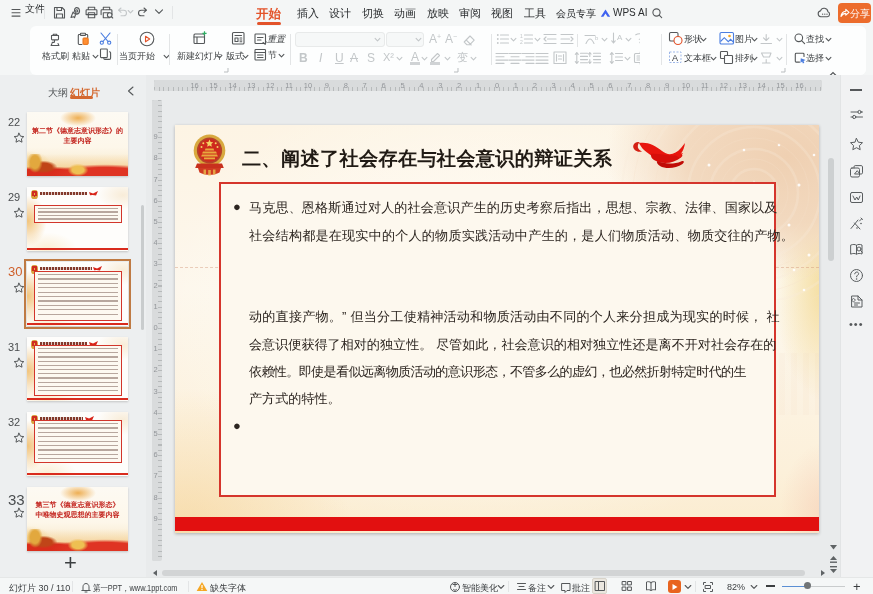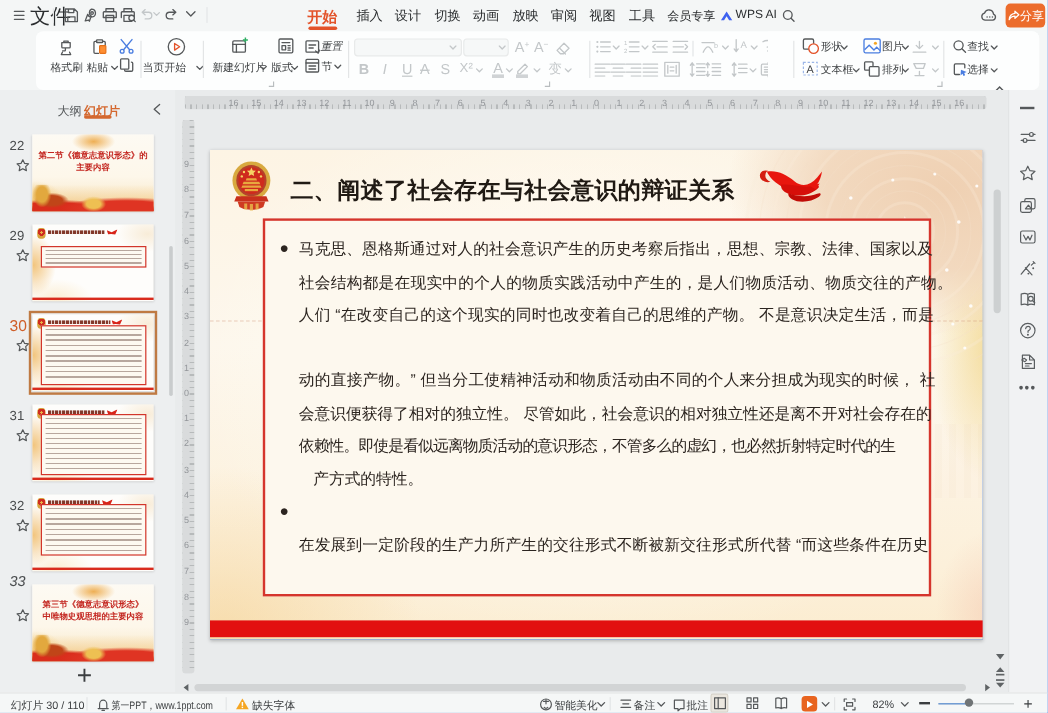--- a/index.html
+++ b/index.html
@@ -37,21 +37,21 @@
  radial-gradient(ellipse 80px 8px at 50px 23px, #cf2416 0 70%, rgba(207,36,22,0) 95%),
  linear-gradient(180deg, rgba(247,220,170,0) 0%, rgba(243,196,120,.45) 55%, #ecbf74 100%);}
 </style>
 </head>
 <body>
 
 <div class="abs" id="titlebar" style="left:0;top:0;width:873px;height:75px;background:#f4f6f6;">
   <svg class="abs" style="left:10px;top:7px" width="12" height="12">
       <path class="ic" d="M2 2.5h8M2 5.8h8M2 9.1h8"></path>
     </svg>
-  <div class="abs" style="left:25px;top:2px;font-size:17px;color:#2a2d2f;">文件</div>
+  <div class="abs" style="left:25px;top:2px;font-size:10px;color:#2a2d2f;">文件</div>
   <div class="sep" style="left:44px;top:7px;height:12px;"></div>
   <svg class="abs" style="left:52px;top:5px" width="15" height="15">
       <path class="ic" d="M2.5 2.5h7.5l2.5 2.5v8H2.5zM5 2.5v3h4.5v-3M4.5 13V9h6v4"></path>
     </svg>
   <svg class="abs" style="left:68px;top:5px" width="15" height="15">
       <path class="ic" d="M8.2 2.6a3.3 3.3 0 1 1-3.1 4.3L3 12.4l2.8-.7.7 1 1.5-4.4a3.3 3.3 0 0 1 .2-5.7z"></path>
       <circle class="ic" cx="8.7" cy="5.9" r="1.1"></circle>
     </svg>
   <svg class="abs" style="left:84px;top:5px" width="15" height="15">
       <path class="ic" d="M4.3 4.8V2.3h6.4v2.5M2.8 4.8h9.4a.7.7 0 0 1 .7.7v4.1H2.1V5.5a.7.7 0 0 1 .7-.7zM4.3 7.8h6.4v5h-6.4z"></path>
@@ -439,21 +439,21 @@
   <div class="abs thumbtext" id="t32" style="left:27px;top:337px;width:101px;height:64px;">
       <div class="temblem"></div>
       <div class="ttitle" style="width:43px;"></div>
       <div class="tribbon" style="left:58px;top:4px;"></div>
       <div class="tbox" style="top:8px;height:43px;">
         <div class="tlines"></div>
       </div>
       <div class="tbar"></div>
     </div>
 
-  <div class="abs" style="left:8px;top:402px;font-size:12px;color:#4a4d4f;font-style:italic;">33</div>
+  <div class="abs" style="left:8px;top:416px;font-size:15px;color:#4a4d4f;">33</div>
   <svg class="abs" style="left:13px;top:432px" width="12" height="12">
       <path class="ic" d="M6 1.2l1.5 3 3.3.4-2.4 2.3.6 3.3L6 8.6l-3 1.6.6-3.3L1.2 4.6l3.3-.4z" style="stroke-width:1"></path>
     </svg>
   <div class="abs thumb33" style="left:27px;top:412px;width:101px;height:64px;">
       <div class="tctitle" style="top:13px;">第三节《德意志意识形态》<br>中唯物史观思想的主要内容</div>
       <div class="tcbottom"></div>
     </div>
 
   <div class="abs" style="left:64px;top:475px;font-size:22px;color:#3b3e40;font-weight:300;">+</div>
 
@@ -521,21 +521,21 @@
       <div class="abs cv" style="left:0;top:286.6px;width:7px;text-align:center;">3</div>
       <div class="abs cv" style="left:0;top:307.8px;width:7px;text-align:center;">4</div>
       <div class="abs cv" style="left:0;top:329.0px;width:7px;text-align:center;">5</div>
       <div class="abs cv" style="left:0;top:350.2px;width:7px;text-align:center;">6</div>
       <div class="abs cv" style="left:0;top:371.4px;width:7px;text-align:center;">7</div>
       <div class="abs cv" style="left:0;top:392.6px;width:7px;text-align:center;">8</div>
       <div class="abs cv" style="left:0;top:413.8px;width:7px;text-align:center;">9</div>
     </div>
 </div>
 
-<div class="abs" id="slide" style="left:175px;top:125px;width:644px;height:408px;background:#3b82f6;box-shadow:0 1px 3px rgba(0,0,0,.25);overflow:hidden;">
+<div class="abs" id="slide" style="left:175px;top:125px;width:644px;height:408px;background:#f97316;box-shadow:0 1px 3px rgba(0,0,0,.25);overflow:hidden;">
 
   <div class="abs" style="left:0;top:0;width:644px;height:408px;background:
     radial-gradient(ellipse 70px 150px at 652px 165px, rgba(242,215,140,.85) 0%, rgba(242,215,140,0) 75%),
     radial-gradient(ellipse 60px 90px at 650px 385px, rgba(244,197,175,.5) 0%, rgba(244,197,175,0) 75%),
     radial-gradient(ellipse 230px 190px at 10px 400px, rgba(243,205,138,.5) 0%, rgba(243,205,138,0) 72%),
     radial-gradient(ellipse 420px 300px at 320px 180px, rgba(255,253,248,.9) 0%, rgba(255,253,248,0) 80%),
     linear-gradient(180deg, #fdf4e4 0%, #fdf7ec 40%, #fcf0da 85%, #fbeccf 100%);"></div>
 
   <svg class="abs" style="left:384px;top:0" width="260" height="175" viewBox="0 0 260 175">
     <defs>
@@ -615,27 +615,25 @@
     <path d="M20 14 C28 13 38 17 46 15 C51 13.7 53 15 50 17.5 C43 23.5 31 25 23 20 C20.5 18.4 19.5 16 20 14 Z" fill="#d60f0a"></path>
     <path d="M26 21 C33 24 43 24.5 50 21.5 C53 20.2 54 22 51.5 24 C45 28.5 35 29.5 29 26 C26.5 24.5 25.5 22.5 26 21 Z" fill="#c00c07"></path>
     <path d="M44 15 L52 13 L49 18 Z" fill="#e8160e"></path>
   </svg>
 
   <div class="abs" style="left:44px;top:57px;width:557px;height:315px;background:#fdf8ee;border:2px solid #d5352c;"></div>
   <div class="abs" id="slidetext" style="left:44px;top:57px;width:557px;height:315px;font-size:13.1px;color:#2c2520;font-weight:500;">
       <div class="abs" style="left:14px;top:17.2px;font-size:13px;">●</div>
       <div class="abs" style="left:30px;top:17.2px;white-space:nowrap;letter-spacing:0.12px;">马克思、恩格斯通过对人的社会意识产生的历史考察后指出，思想、宗教、法律、国家以及</div>
       <div class="abs" style="left:30px;top:44.5px;white-space:nowrap;letter-spacing:0.2px;">社会结构都是在现实中的个人的物质实践活动中产生的，是人们物质活动、物质交往的产物。</div>
-      <div class="abs" style="left:30px;top:71.8px;white-space:nowrap;letter-spacing:0.17px;">人们 “在改变自己的这个现实的同时也改变着自己的思维的产物。 不是意识决定生活，而是</div>
       <div class="abs" style="left:30px;top:126.4px;white-space:nowrap;letter-spacing:0.2px;">动的直接产物。” 但当分工使精神活动和物质活动由不同的个人来分担成为现实的时候， 社</div>
       <div class="abs" style="left:30px;top:153.7px;white-space:nowrap;">会意识便获得了相对的独立性。 尽管如此，社会意识的相对独立性还是离不开对社会存在的</div>
       <div class="abs" style="left:30px;top:181.0px;white-space:nowrap;letter-spacing:-0.67px;">依赖性。即使是看似远离物质活动的意识形态，不管多么的虚幻，也必然折射特定时代的生</div>
-      <div class="abs" style="left:30px;top:208.2px;white-space:nowrap;margin-left:12px;">产方式的特性。</div>
+      <div class="abs" style="left:30px;top:208.2px;white-space:nowrap;">产方式的特性。</div>
       <div class="abs" style="left:14px;top:235.6px;font-size:13px;">●</div>
-      <div class="abs" style="left:30px;top:262.9px;white-space:nowrap;letter-spacing:0.15px;">在发展到一定阶段的生产力所产生的交往形式不断被新交往形式所代替 “而这些条件在历史</div>
     </div>
 
   <div class="abs" style="left:0;top:392px;width:644px;height:14px;background:#e21010;"></div>
 </div>
 
 <div class="abs" style="left:828px;top:158px;width:6px;height:103px;background:#cdd0d1;border-radius:3px;"></div>
 <svg class="abs" style="left:829px;top:543px" width="9" height="8">
     <path d="M1 2h7L4.5 6.5z" fill="#5f6365"></path>
   </svg>
 <svg class="abs" style="left:829px;top:555px" width="9" height="9">

